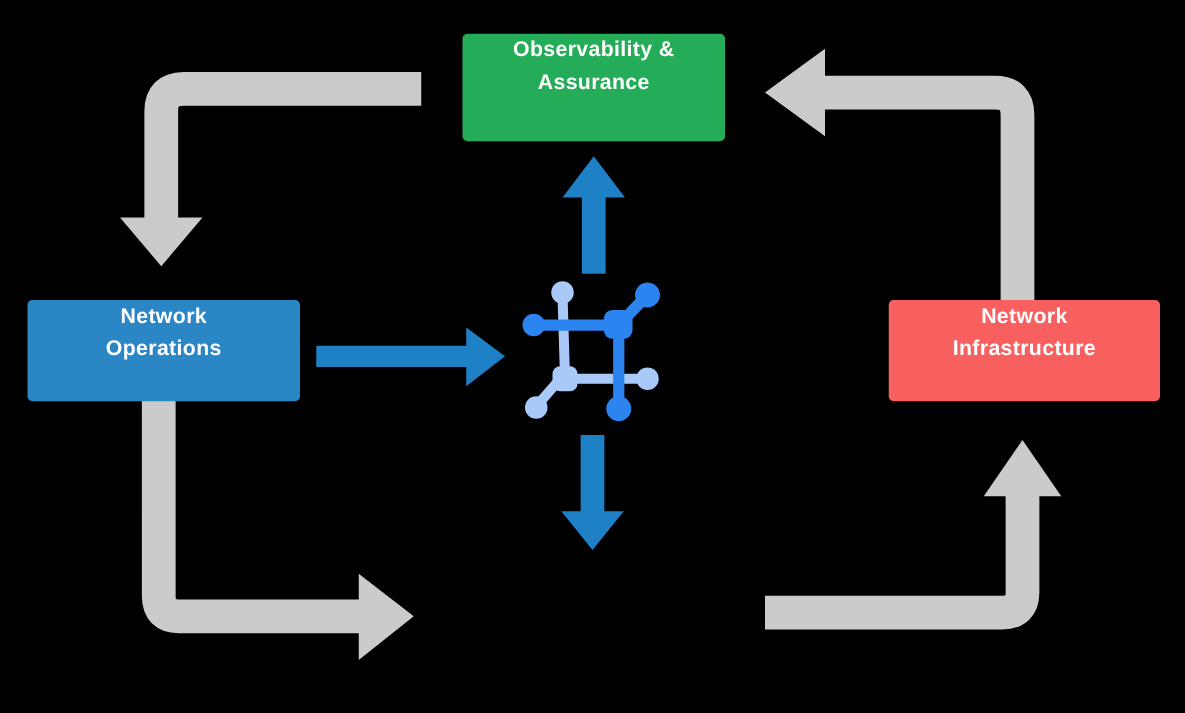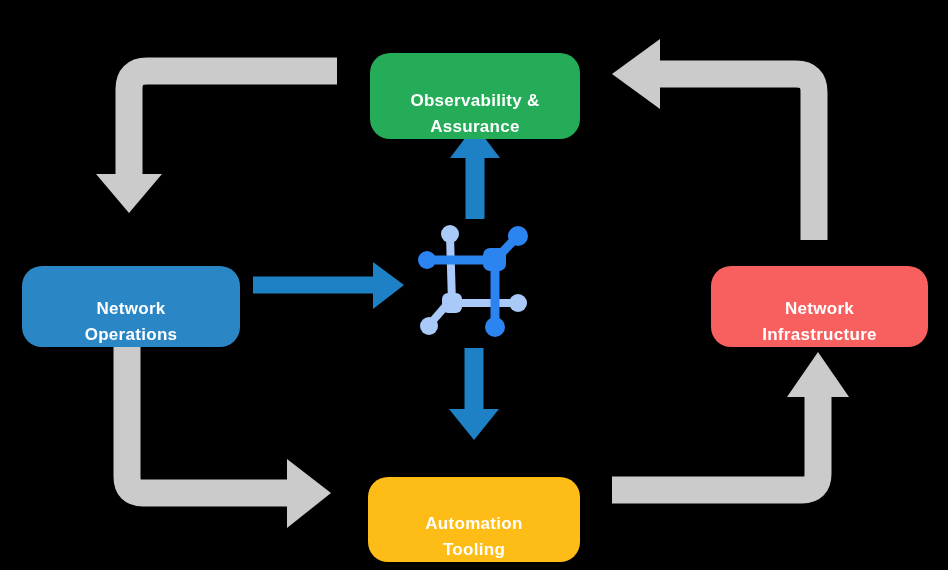--- a/index.html
+++ b/index.html
@@ -35,26 +35,25 @@
   .arrow-gray-head{ fill:var(--flow-arrow-gray); }
   .arrow-blue-shaft{ stroke:var(--center-arrow-blue); fill:none; }
   .arrow-blue-head{ fill:var(--center-arrow-blue); }
   .icon-light-line{ stroke:var(--icon-blue-light); stroke-width:8; stroke-linecap:round; fill:none; }
   .icon-dark-line{ stroke:var(--icon-blue-dark); stroke-width:9; stroke-linecap:round; fill:none; }
   .icon-light-fill{ fill:var(--icon-blue-light); }
   .icon-dark-fill{ fill:var(--icon-blue-dark); }
   .node{
     position:absolute;
     display:flex;
-    align-items:flex-end;
+    align-items:flex-start;
     justify-content:center;
-    border-radius:20px;
+    border-radius:4px;
     color:var(--text-white);
     text-align:center;
-    margin-top:26px;
   }
   .node span{
     white-space:pre-line;
     font-size:17px;
     line-height:1.5;
     font-weight:600;
     letter-spacing:0.3px;
   }
   .node-observability{ left:370px; top:27px;  width:210px; height:86px; background:var(--observability-green); }
   .node-operations   { left:22px;  top:240px; width:218px; height:81px; background:var(--operations-blue); }
@@ -131,18 +130,14 @@
   <div class="node node-operations">
     <span>Network
 Operations</span>
   </div>
 
   <div class="node node-infrastructure">
     <span>Network
 Infrastructure</span>
   </div>
 
-  <div class="node node-tooling">
-    <span>Automation
-Tooling</span>
-  </div>
 
 </div>
 
 </body></html>

